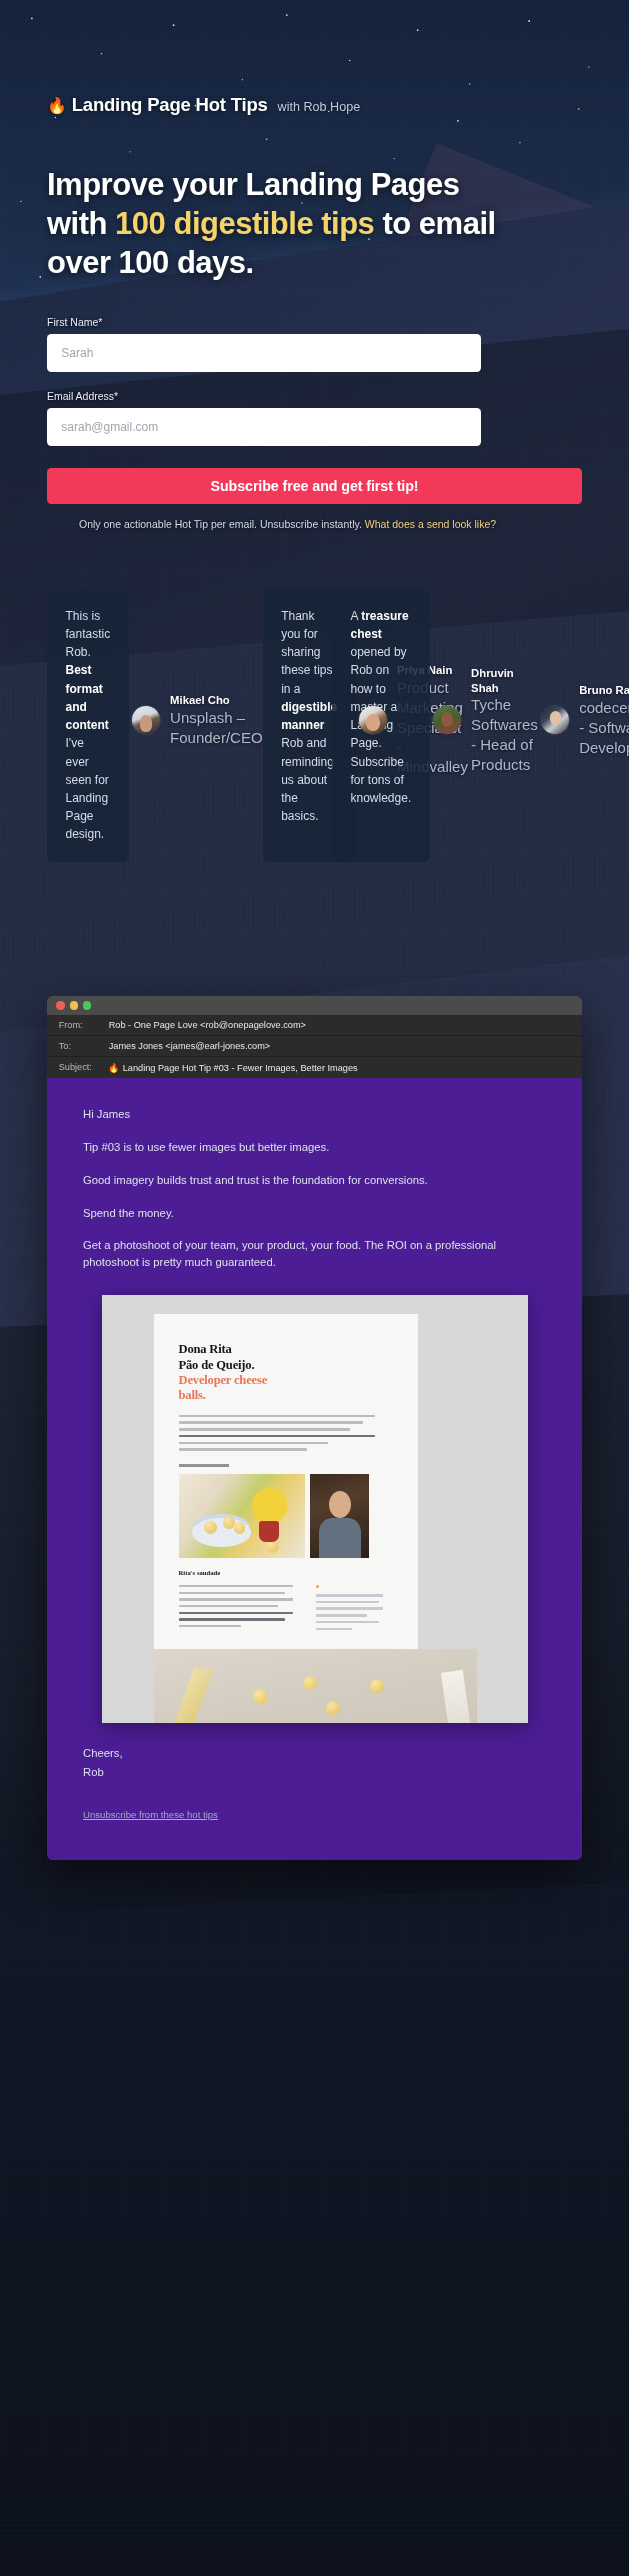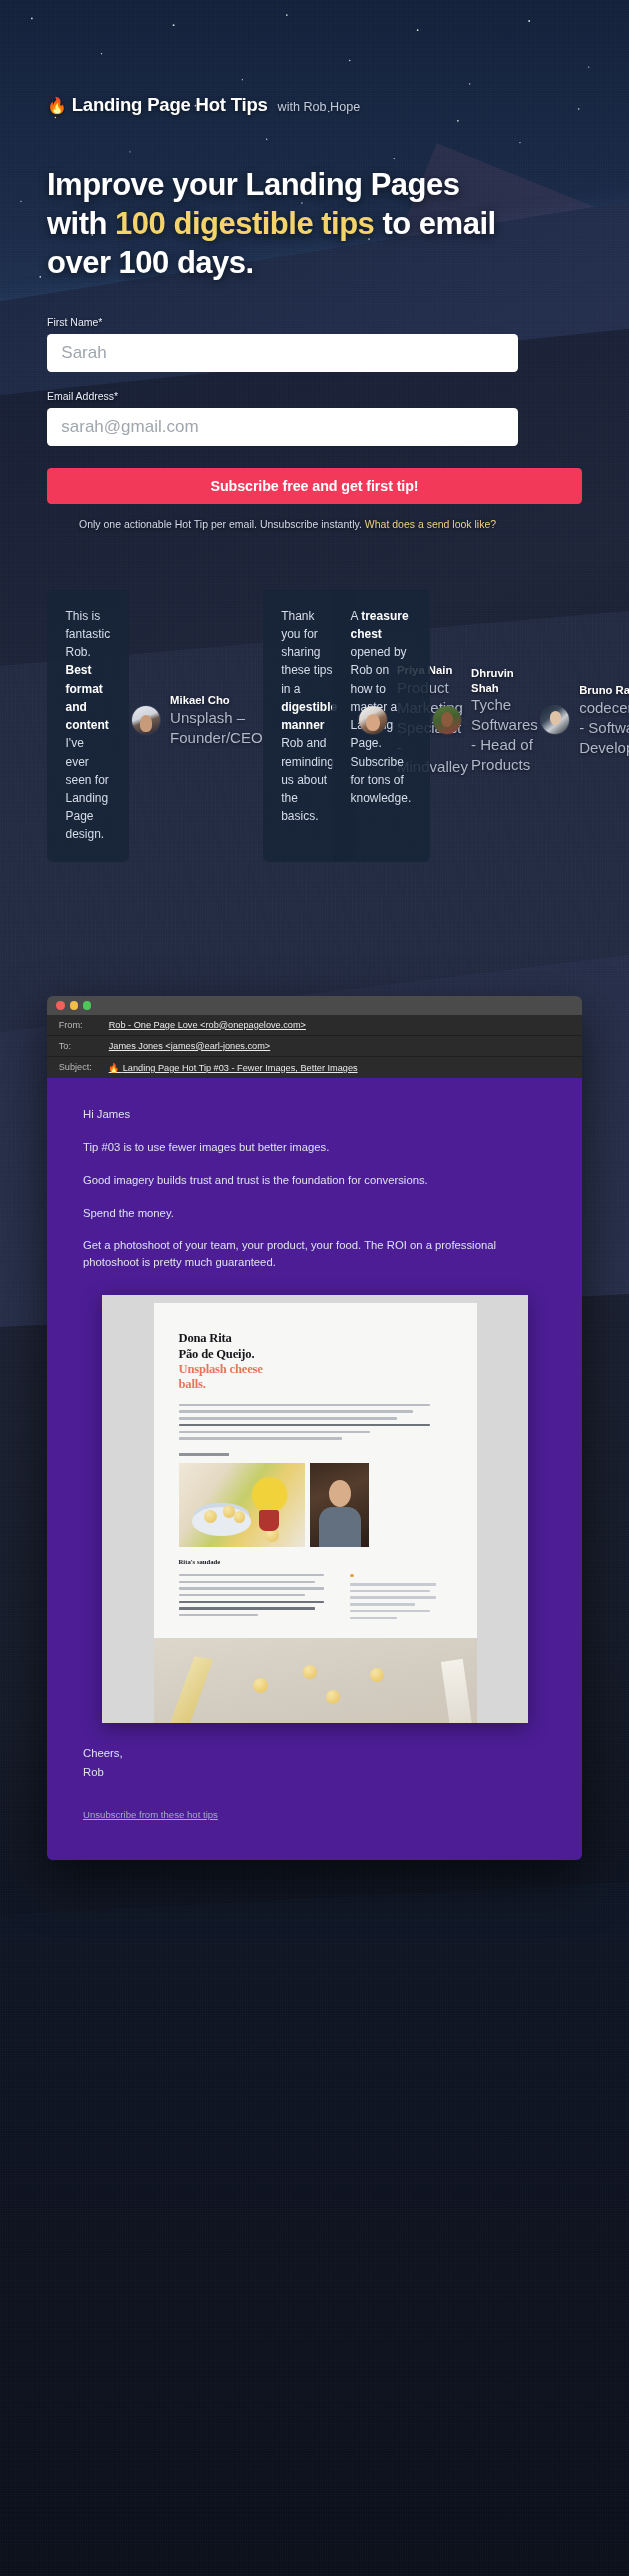--- a/index.html
+++ b/index.html
@@ -160,28 +160,28 @@
   }
   .field-label {
     display: block;
     font-size: 10.5px;
     color: #e8edf6;
     margin-bottom: 5.9px;
     text-shadow: 0 0.8px 3.4px rgba(0,0,0,.7);
   }
   .field-input {
     display: block;
-    width: 471px;
+    width: 434px;
     height: 38px;
     border: 0;
     border-radius: 4.2px;
     background: #ffffff;
     padding: 0 14.3px;
     font-family: "Liberation Sans", sans-serif;
-    font-size: 17px;
+    font-size: 12px;
     color: #1b2330;
     outline: none;
   }
   .field-input::placeholder { color: #a0a6ae; }
   .field-gap { height: 17.6px; }
   .cta {
     margin-top: 22.6px;
     width: 535px;
     height: 36px;
     border: 0;
@@ -298,21 +298,21 @@
     display: flex;
     align-items: center;
     height: 21px;
     padding: 0 0 0 11.7px;
     font-size: 9.2px;
     border-bottom: 0.8px solid #1f1f1f;
     color: #e4e4e4;
   }
   .meta-row:last-child { border-bottom: 0; }
   .meta-key { width: 50px; color: #b9b9b9; flex: 0 0 50px; }
-  .meta-val { color: #eaeaea; white-space: nowrap; text-decoration: underline; }
+  .meta-val { color: #eaeaea; white-space: nowrap; }
 
   .mail-body {
     background: #4c1d95;
     padding: 28px 32px 37px 36px;
     color: #dbe3ec;
     font-size: 11.3px;
     line-height: 1.5;
   }
   .mail-body p { margin-bottom: 16px; }
   .mail-body p.tight { margin-bottom: 2.5px; }
@@ -322,22 +322,22 @@
     width: 426px;
     height: 428px;
     margin: 23.5px 0 22px 18.5px;
     background: #d7d7d8;
     overflow: hidden;
     position: relative;
     box-shadow: 0 5px 18.5px rgba(0,0,0,.35);
   }
   .shot-inner {
     position: absolute;
-    left: 52px; top: 8px;
-    width: 323px; height: 436px;
+    left: 52px; top: 19px;
+    width: 264px; height: 436px;
     background: #f7f7f6;
   }
   .lp-pad { padding: 28.5px 25px 0 25px; }
   .lp-title {
     font-family: "Liberation Serif", serif;
     font-size: 12.6px;
     font-weight: bold;
     color: #15161a;
     line-height: 1.22;
     letter-spacing: -0.2px;
@@ -623,21 +623,21 @@
         <p>Spend the money.</p>
         <p>Get a photoshoot of your team, your product, your food. The ROI on a professional photoshoot is pretty much guaranteed.</p>
 
         
         <div class="shot">
           <div class="shot-inner">
             <div class="lp-pad">
               <div class="lp-title">
                 <span>Dona Rita</span><br>
                 <span>Pão de Queijo.</span><br>
-                <span class="lp-accent">Unsplash cheese</span><br>
+                <span class="lp-accent">Developer cheese</span><br>
                 <span class="lp-accent">balls.</span>
               </div>
               <div class="lp-lines">
                 <div class="ln s92"></div>
                   <div class="ln s86"></div>
                   <div class="ln s80"></div>
                 <div class="ln s92 dk"></div>
                   <div class="ln s70"></div>
                   <div class="ln s60"></div>
               </div>

